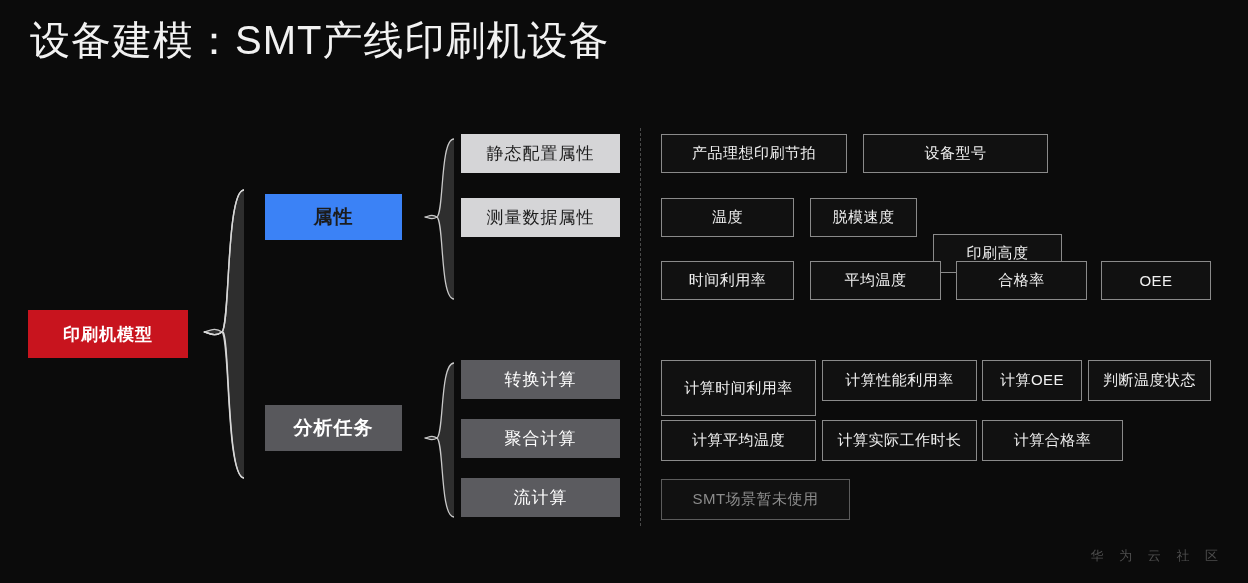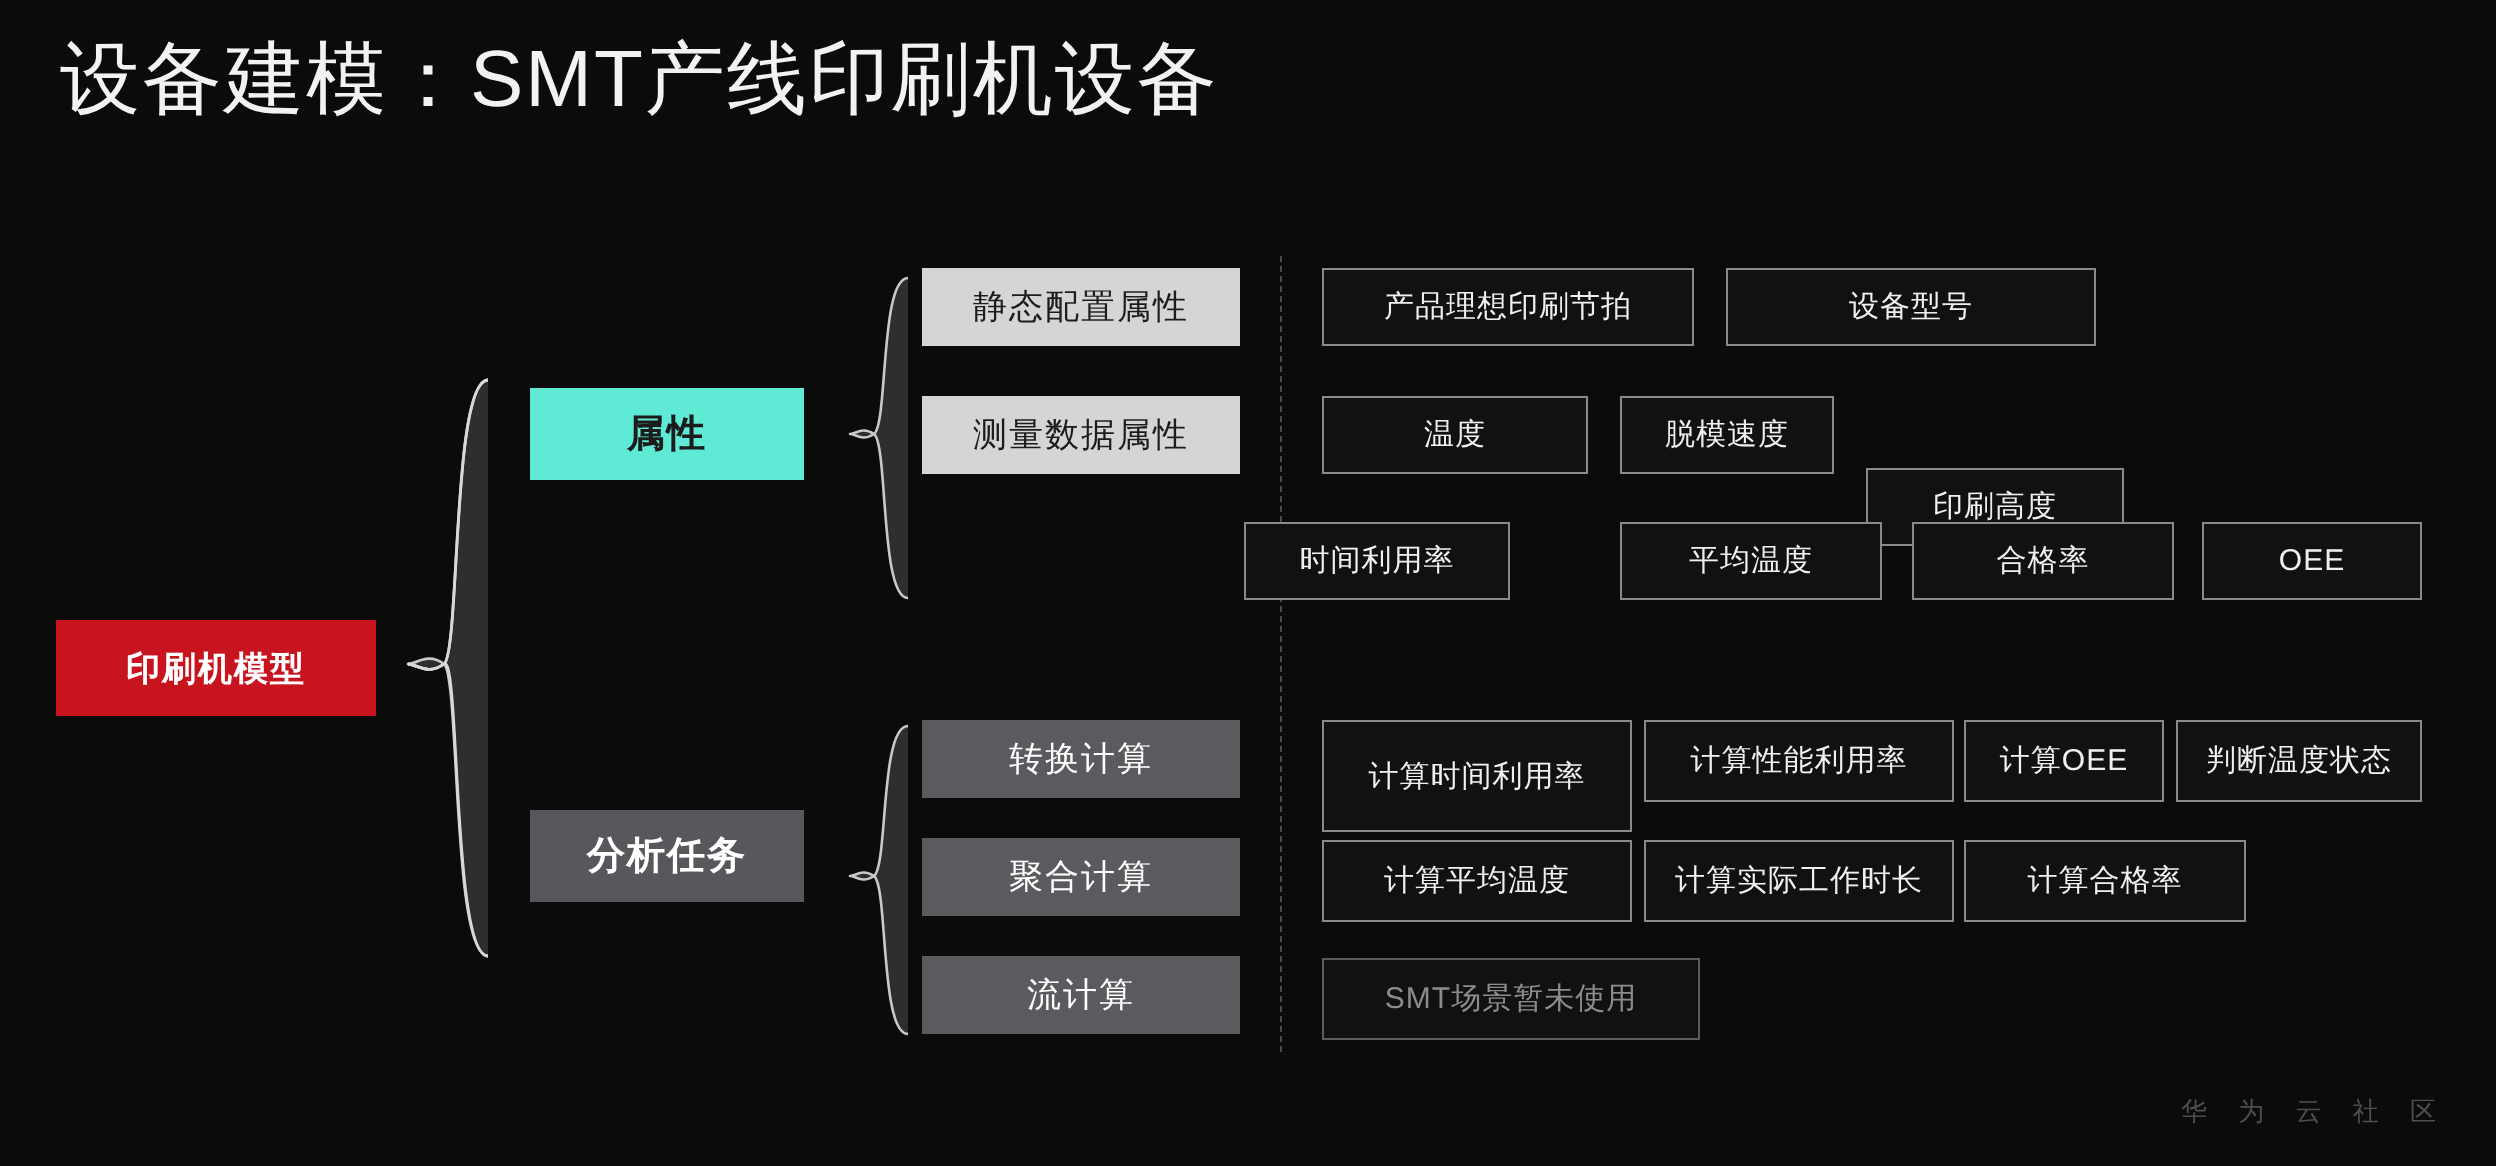--- a/index.html
+++ b/index.html
@@ -61,21 +61,21 @@
 
   .node-root {
     background: #c8141e;
     color: #ffffff;
     font-weight: bold;
     font-size: 17px;
     letter-spacing: 1px;
   }
 
   .node-l1-light {
-    background: #5eead4;
+    background: #3b82f6;
     color: #1c1c1c;
     font-weight: bold;
     font-size: 19px;
     letter-spacing: 1px;
   }
 
   .node-l1-gray {
     background: #58585c;
     color: #ffffff;
     font-weight: bold;
@@ -162,21 +162,21 @@
 
   <div class="v-dotted-divider"></div>
 
   <div class="node node-leaf" style="left:661px; top:134px; width:186px; height:39px;">产品理想印刷节拍</div>
   <div class="node node-leaf" style="left:863px; top:134px; width:185px; height:39px;">设备型号</div>
 
   <div class="node node-leaf" style="left:661px; top:198px; width:133px; height:39px;">温度</div>
   <div class="node node-leaf" style="left:810px; top:198px; width:107px; height:39px;">脱模速度</div>
   <div class="node node-leaf" style="left:933px; top:198px; width:129px; height:39px;margin-top:36px;">印刷高度</div>
 
-  <div class="node node-leaf" style="left:622px; top:261px; width:133px; height:39px;">时间利用率</div>
+  <div class="node node-leaf" style="left:661px; top:261px; width:133px; height:39px;">时间利用率</div>
   <div class="node node-leaf" style="left:810px; top:261px; width:131px; height:39px;">平均温度</div>
   <div class="node node-leaf" style="left:956px; top:261px; width:131px; height:39px;">合格率</div>
   <div class="node node-l1-gray" style="left:265px; top:405px; width:137px; height:46px;">分析任务</div>
 
   <div class="node node-leaf" style="left:1101px; top:261px; width:110px; height:39px;">OEE</div>
 
   <div class="brace" style="left:424px; top:360px;">
     <svg width="34" height="160" viewBox="0 0 34 160" aria-hidden="true">
       <path d="M30,3 C16,3 20,73 13,78 C7,82 4,78 1,78 C4,78 7,74 13,78 C20,83 16,157 30,157" fill="#2e2e2e" stroke="#c9c9c9" stroke-width="1.3" stroke-linejoin="round"></path>
     </svg>

